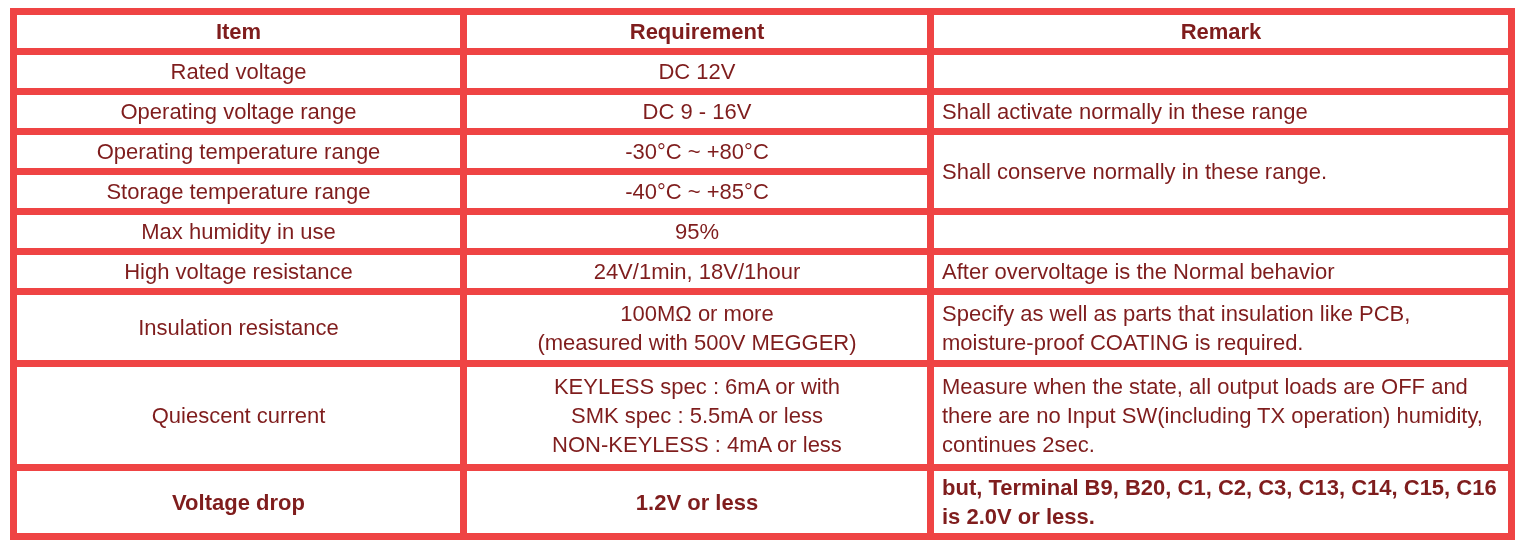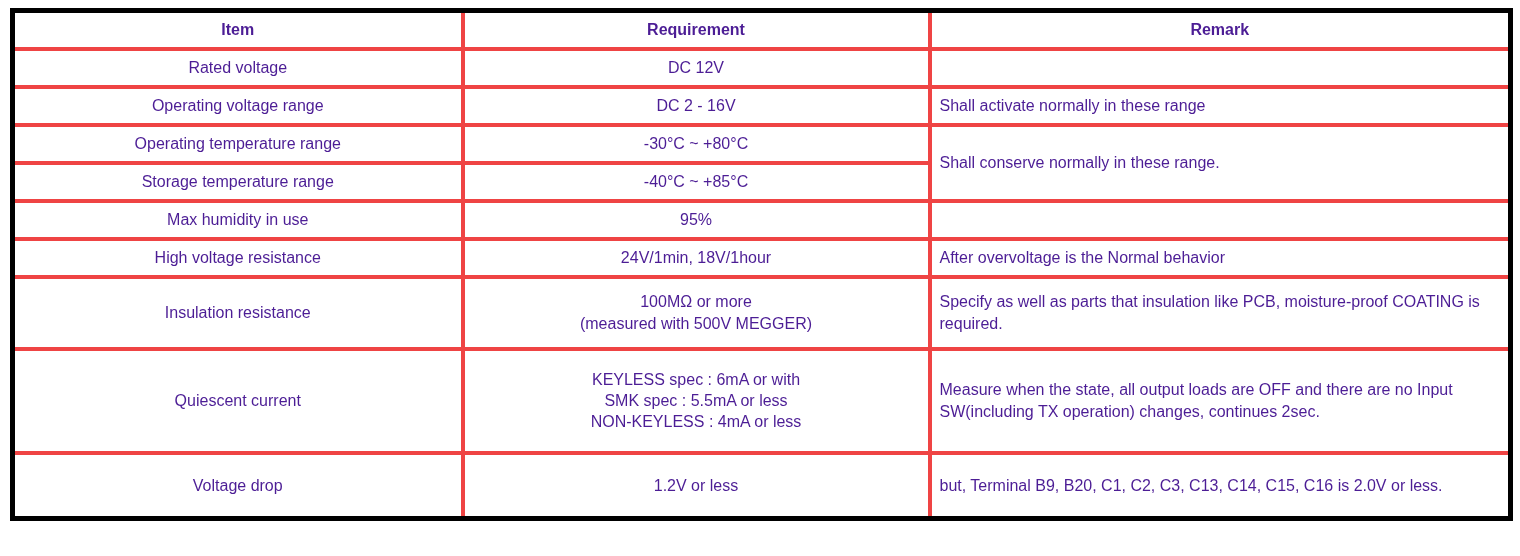--- a/index.html
+++ b/index.html
@@ -25,47 +25,47 @@
     width: 1498px;
     border-collapse: collapse;
     table-layout: fixed;
     border: 5px solid #000000;
     background: #ffffff;
   }
   col.c-item   { width: 450px; }
   col.c-req    { width: 467px; }
   col.c-remark { width: 581px; }
   th, td {
-    border: 4px solid #ef4444;
-    font-size: 16px;
+    border: 7px solid #ef4444;
+    font-size: 22px;
     line-height: 1.32;
     vertical-align: middle;
     padding: 2px 6px;
-    color: #4c1d95;
+    color: #7f1d1d;
     background: #ffffff;
     overflow: hidden;
   }
   th {
     font-weight: bold;
     text-align: center;
   }
   td.item, td.req {
     text-align: center;
   }
   td.remark {
     text-align: left;
     padding-left: 8px;
     padding-right: 8px;
     margin-left: 36px;
   }
   tr.h-head { height: 38px; }
   tr.h-std  { height: 38px; }
   tr.h-ins  { height: 72px; }
   tr.h-qui  { height: 104px; }
-  tr.h-vd   { height: 66px; }
+  tr.h-vd   { height: 66px; font-weight: bold; }
   .line { display: block; }
 </style>
 </head>
 <body>
 
 <div class="page">
   <table class="spec-table">
     <colgroup>
       <col class="c-item">
       <col class="c-req">
@@ -79,21 +79,21 @@
       </tr>
     </thead>
     <tbody>
       <tr class="h-std">
         <td class="item">Rated voltage</td>
         <td class="req">DC 12V</td>
         <td class="remark"></td>
       </tr>
       <tr class="h-std">
         <td class="item">Operating voltage range</td>
-        <td class="req">DC 2 - 16V</td>
+        <td class="req">DC 9 - 16V</td>
         <td class="remark">Shall activate normally in these range</td>
       </tr>
       <tr class="h-std">
         <td class="item">Operating temperature range</td>
         <td class="req">-30°C ~ +80°C</td>
         <td class="remark" rowspan="2">Shall conserve normally in these range.</td>
       </tr>
       <tr class="h-std">
         <td class="item">Storage temperature range</td>
         <td class="req">-40°C ~ +85°C</td>
@@ -116,21 +116,21 @@
         </td>
         <td class="remark">Specify as well as parts that insulation like PCB, moisture-proof COATING is required.</td>
       </tr>
       <tr class="h-qui">
         <td class="item">Quiescent current</td>
         <td class="req">
           <span class="line">KEYLESS spec : 6mA or with</span>
           <span class="line">SMK spec : 5.5mA or less</span>
           <span class="line">NON-KEYLESS : 4mA or less</span>
         </td>
-        <td class="remark">Measure when the state, all output loads are OFF and there are no Input SW(including TX operation) changes, continues 2sec.</td>
+        <td class="remark">Measure when the state, all output loads are OFF and there are no Input SW(including TX operation) humidity, continues 2sec.</td>
       </tr>
       <tr class="h-vd">
         <td class="item">Voltage drop</td>
         <td class="req">1.2V or less</td>
         <td class="remark">but, Terminal B9, B20, C1, C2, C3, C13, C14, C15, C16 is 2.0V or less.</td>
       </tr>
     </tbody>
   </table>
 </div>
 

